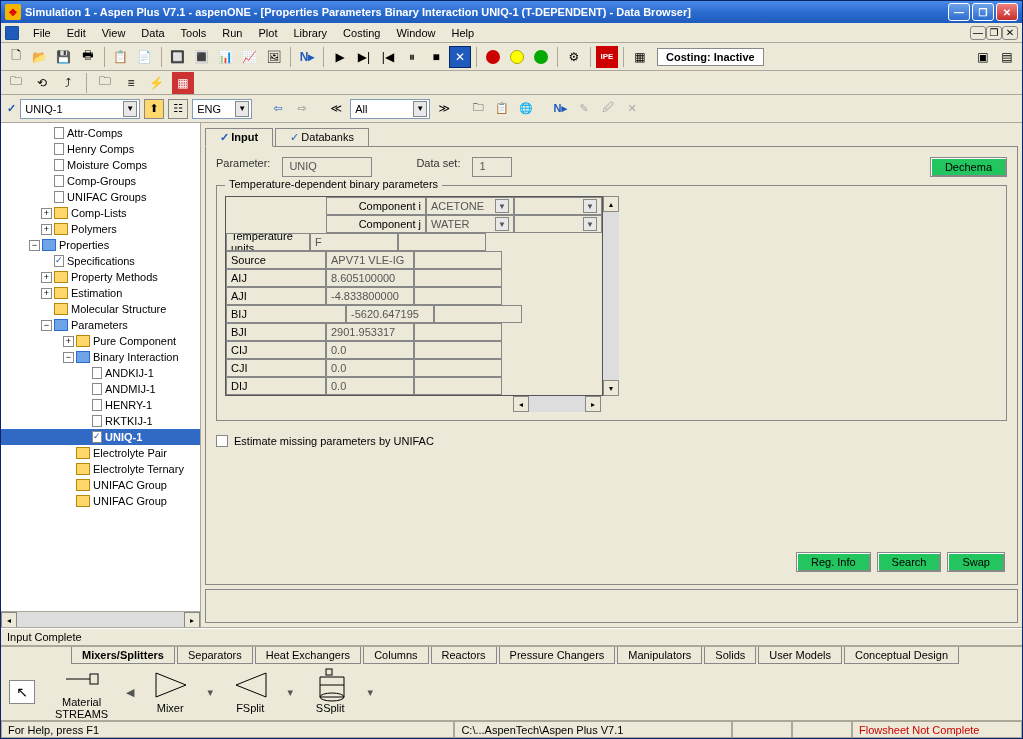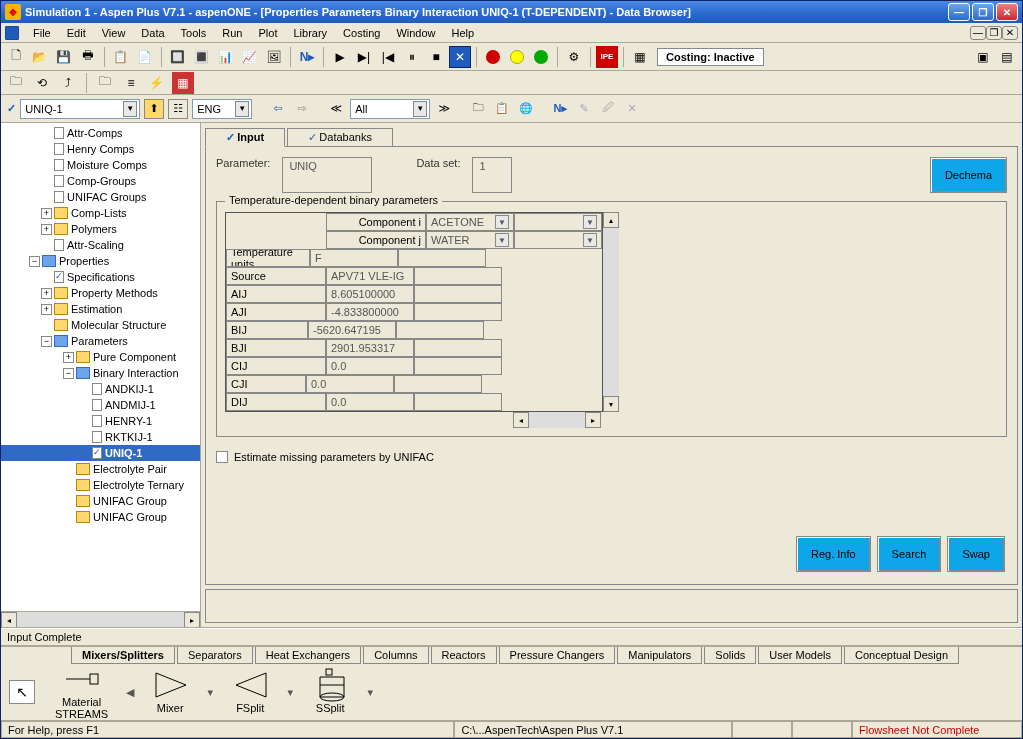--- a/index.html
+++ b/index.html
@@ -41,29 +41,29 @@
 .folder-yellow { background: #ffd76a; border:1px solid #b8860b; }
 .folder-blue { background: #6fa3e8; border:1px solid #2b6cd0; }
 .leaf-icon { width: 10px; height: 12px; display:inline-block; margin-right:3px; border:1px solid #888; position:relative; }
 .leaf-white { background:#fff; }
 .leaf-check { background:#fff; }
 .leaf-check::after { content:"✓"; color:#1e5bbc; font-size:9px; position:absolute; top:-1px; left:0; }
 .tree-scroll { position:absolute; bottom:0; left:0; right:0; height:16px; background:#ece9d8; border-top:1px solid #aca899; display:flex; }
 
 .form-pane { flex: 1; background: #ece9d8; display: flex; flex-direction: column; overflow: hidden; }
 .tabs { display: flex; padding: 4px 4px 0 4px; }
-.tab { background: #ece9d8; border: 1px solid #888; border-bottom: none; padding: 2px 20px; margin-right: 2px; cursor:pointer; position:relative; top:1px; }
+.tab { background: #ece9d8; border: 1px solid #888; border-bottom: none; padding: 2px 14px; margin-right: 2px; cursor:pointer; position:relative; top:1px; }
 .tab.active { background: #ece9d8; font-weight: bold; z-index:2; border-bottom:1px solid #ece9d8; }
 .tab-label::before { content:"✓"; color:#1e5bbc; margin-right:2px; }
 .tab-body { flex:1; border: 1px solid #888; margin: 0 4px 4px 4px; background: #ece9d8; padding: 10px; overflow:auto; position:relative; }
 
 .param-row { display: flex; gap: 12px; margin-bottom: 8px; }
 .label { color: #333; }
 .ro-field { border: 1px solid #888; background: #ece9d8; padding: 2px 6px; width: 90px; color:#555; }
-.btn { border: 1px solid #888; background: #0ea5e9; padding: 11px 14px; cursor:pointer; box-shadow: 1px 1px 0 #fff inset, -1px -1px 0 #888 inset; }
+.btn { border: 1px solid #888; background: #22c55e; padding: 3px 14px; cursor:pointer; box-shadow: 1px 1px 0 #fff inset, -1px -1px 0 #888 inset; }
 
 .groupbox { border: 1px solid #888; padding: 10px 8px 8px 8px; position: relative; margin-top: 4px; }
 .groupbox-title { position: absolute; top: -8px; left: 8px; background: #ece9d8; padding: 0 4px; }
 
 .grid { display: inline-block; border: 1px solid #555; position: relative; }
 .grid-row { display: flex; }
 .grid-cell { border: 0.5px solid #888; height: 18px; display: flex; align-items: center; padding: 0 4px; background: #ece9d8; overflow:hidden; }
 .gh { font-weight: normal; }
 .gc-label { width: 100px; }
 .gc-val { width: 88px; color:#555; }
@@ -255,25 +255,20 @@
         </div>
         <div class="tree-row indent2">
           <span class="exp">+</span>
           <span class="folder-icon folder-yellow"></span>
           <span>Comp-Lists</span>
         </div>
         <div class="tree-row indent2">
           <span class="exp">+</span>
           <span class="folder-icon folder-yellow"></span>
           <span>Polymers</span>
-        </div>
-        <div class="tree-row indent2">
-          <span class="exp-blank"></span>
-          <span class="leaf-icon leaf-white"></span>
-          <span>Attr-Scaling</span>
         </div>
         <div class="tree-row indent1">
           <span class="exp">−</span>
           <span class="folder-icon folder-blue"></span>
           <span>Properties</span>
         </div>
         <div class="tree-row indent2">
           <span class="exp-blank"></span>
           <span class="leaf-icon leaf-check"></span>
           <span>Specifications</span>
@@ -422,36 +417,36 @@
                   <div class="grid-cell gc-label" style="width:100px">AIJ</div>
                   <div class="grid-cell gc-val">8.605100000</div>
                   <div class="grid-cell gc-val"></div>
                 </div>
                 <div class="grid-row">
                   <div class="grid-cell gc-label" style="width:100px">AJI</div>
                   <div class="grid-cell gc-val">-4.833800000</div>
                   <div class="grid-cell gc-val"></div>
                 </div>
                 <div class="grid-row">
-                  <div class="grid-cell gc-label" style="width:82px">BIJ</div>
+                  <div class="grid-cell gc-label" style="width:120px">BIJ</div>
                   <div class="grid-cell gc-val">-5620.647195</div>
                   <div class="grid-cell gc-val"></div>
                 </div>
                 <div class="grid-row">
                   <div class="grid-cell gc-label" style="width:100px">BJI</div>
                   <div class="grid-cell gc-val">2901.953317</div>
                   <div class="grid-cell gc-val"></div>
                 </div>
                 <div class="grid-row">
                   <div class="grid-cell gc-label" style="width:100px">CIJ</div>
                   <div class="grid-cell gc-val">0.0</div>
                   <div class="grid-cell gc-val"></div>
                 </div>
                 <div class="grid-row">
-                  <div class="grid-cell gc-label" style="width:80px">CJI</div>
+                  <div class="grid-cell gc-label" style="width:100px">CJI</div>
                   <div class="grid-cell gc-val">0.0</div>
                   <div class="grid-cell gc-val"></div>
                 </div>
                 <div class="grid-row">
                   <div class="grid-cell gc-label" style="width:100px">DIJ</div>
                   <div class="grid-cell gc-val">0.0</div>
                   <div class="grid-cell gc-val"></div>
                 </div>
               </div>
           </div>

